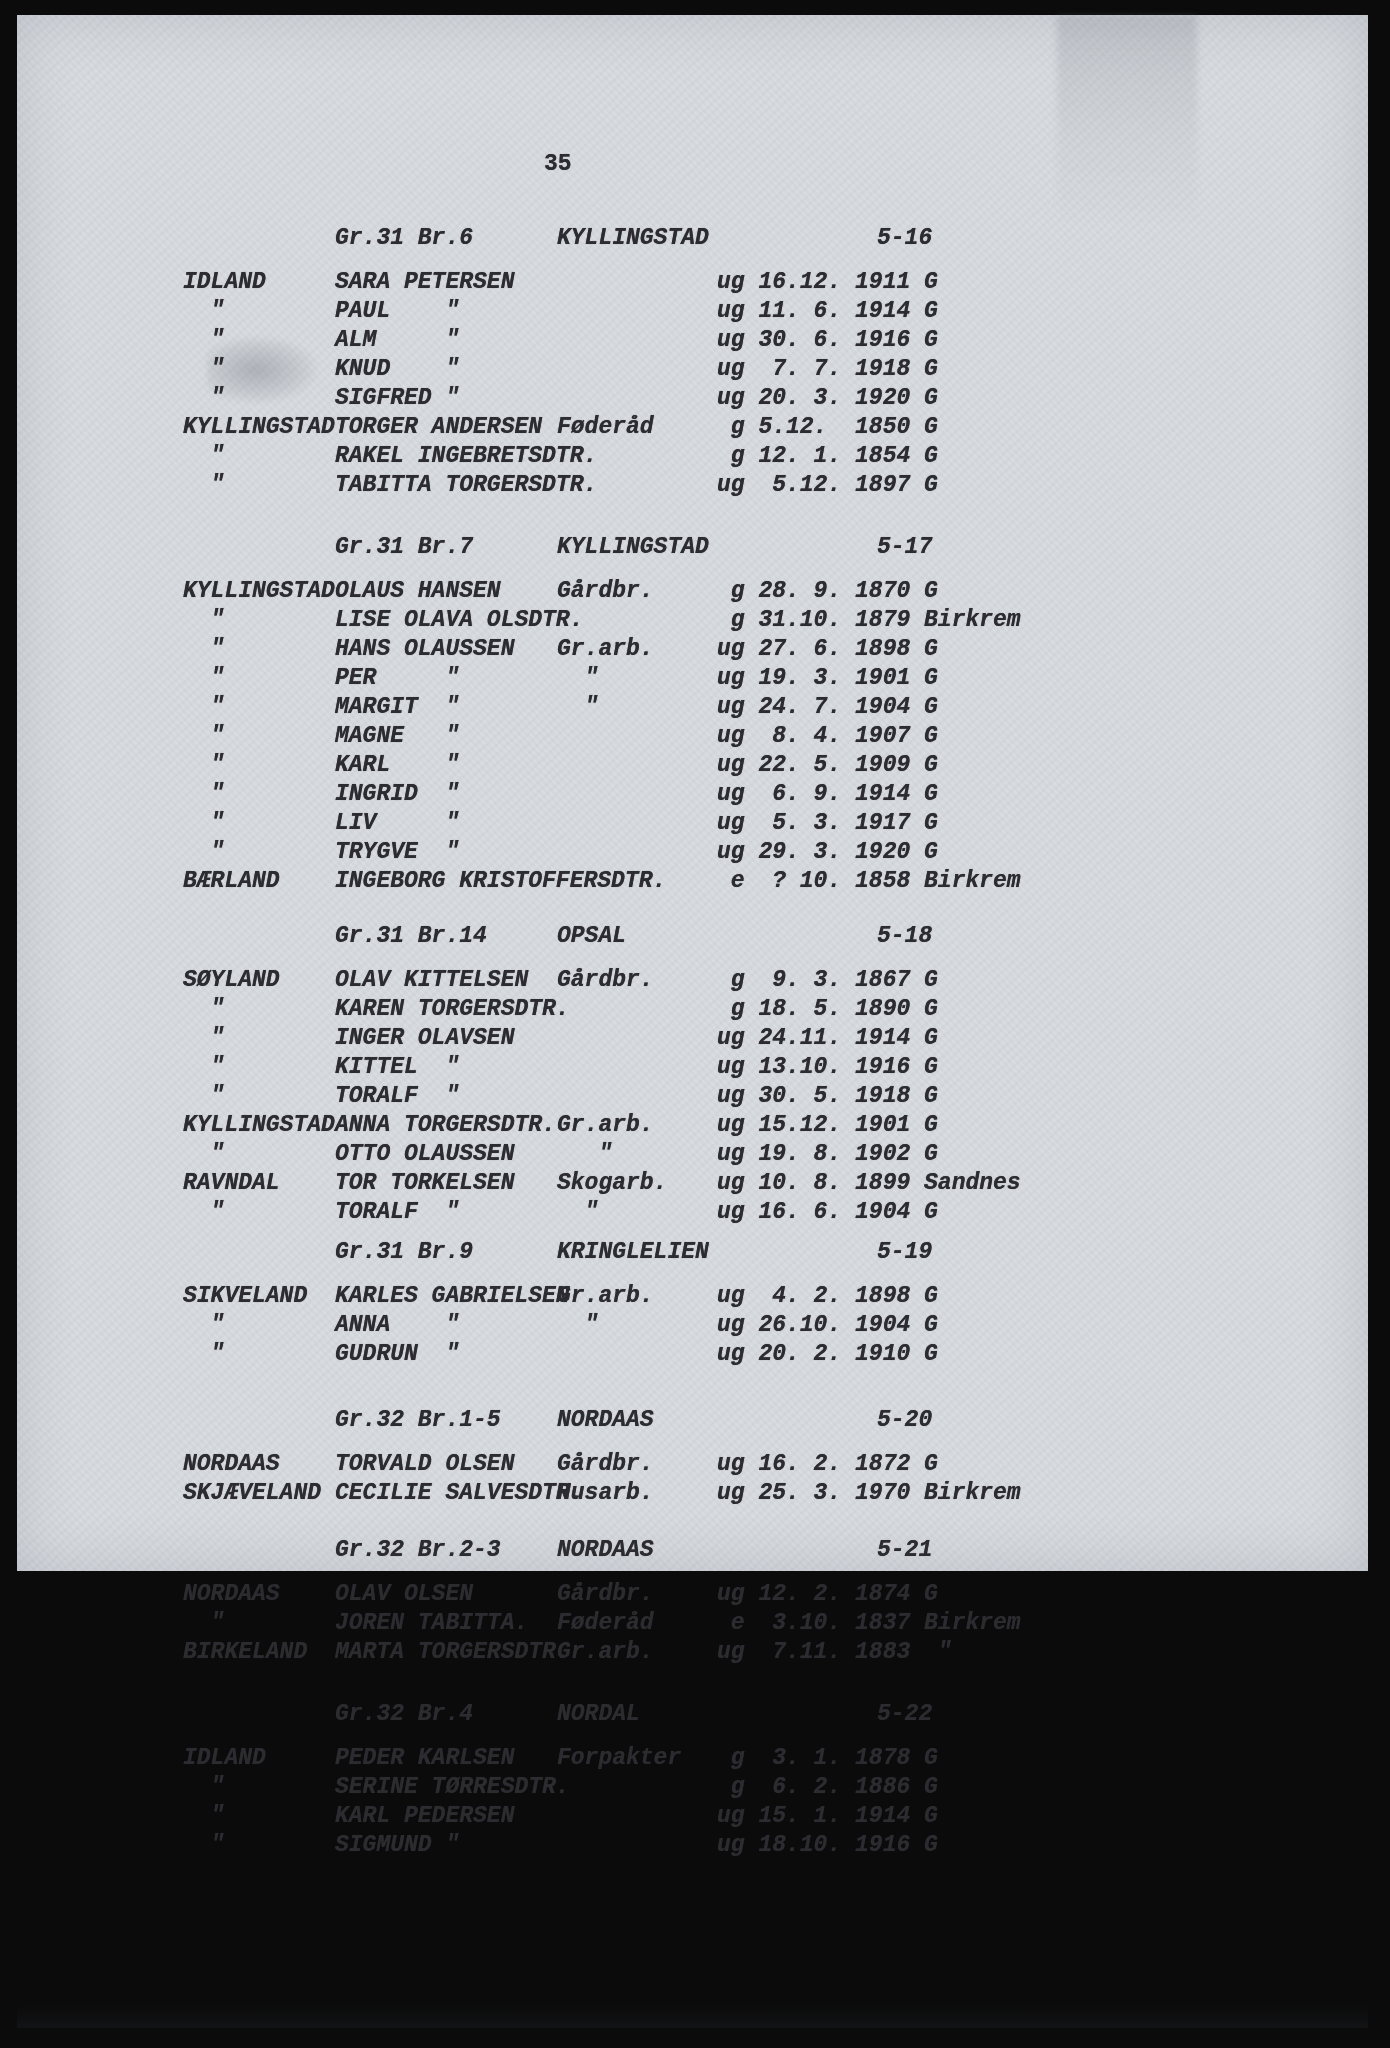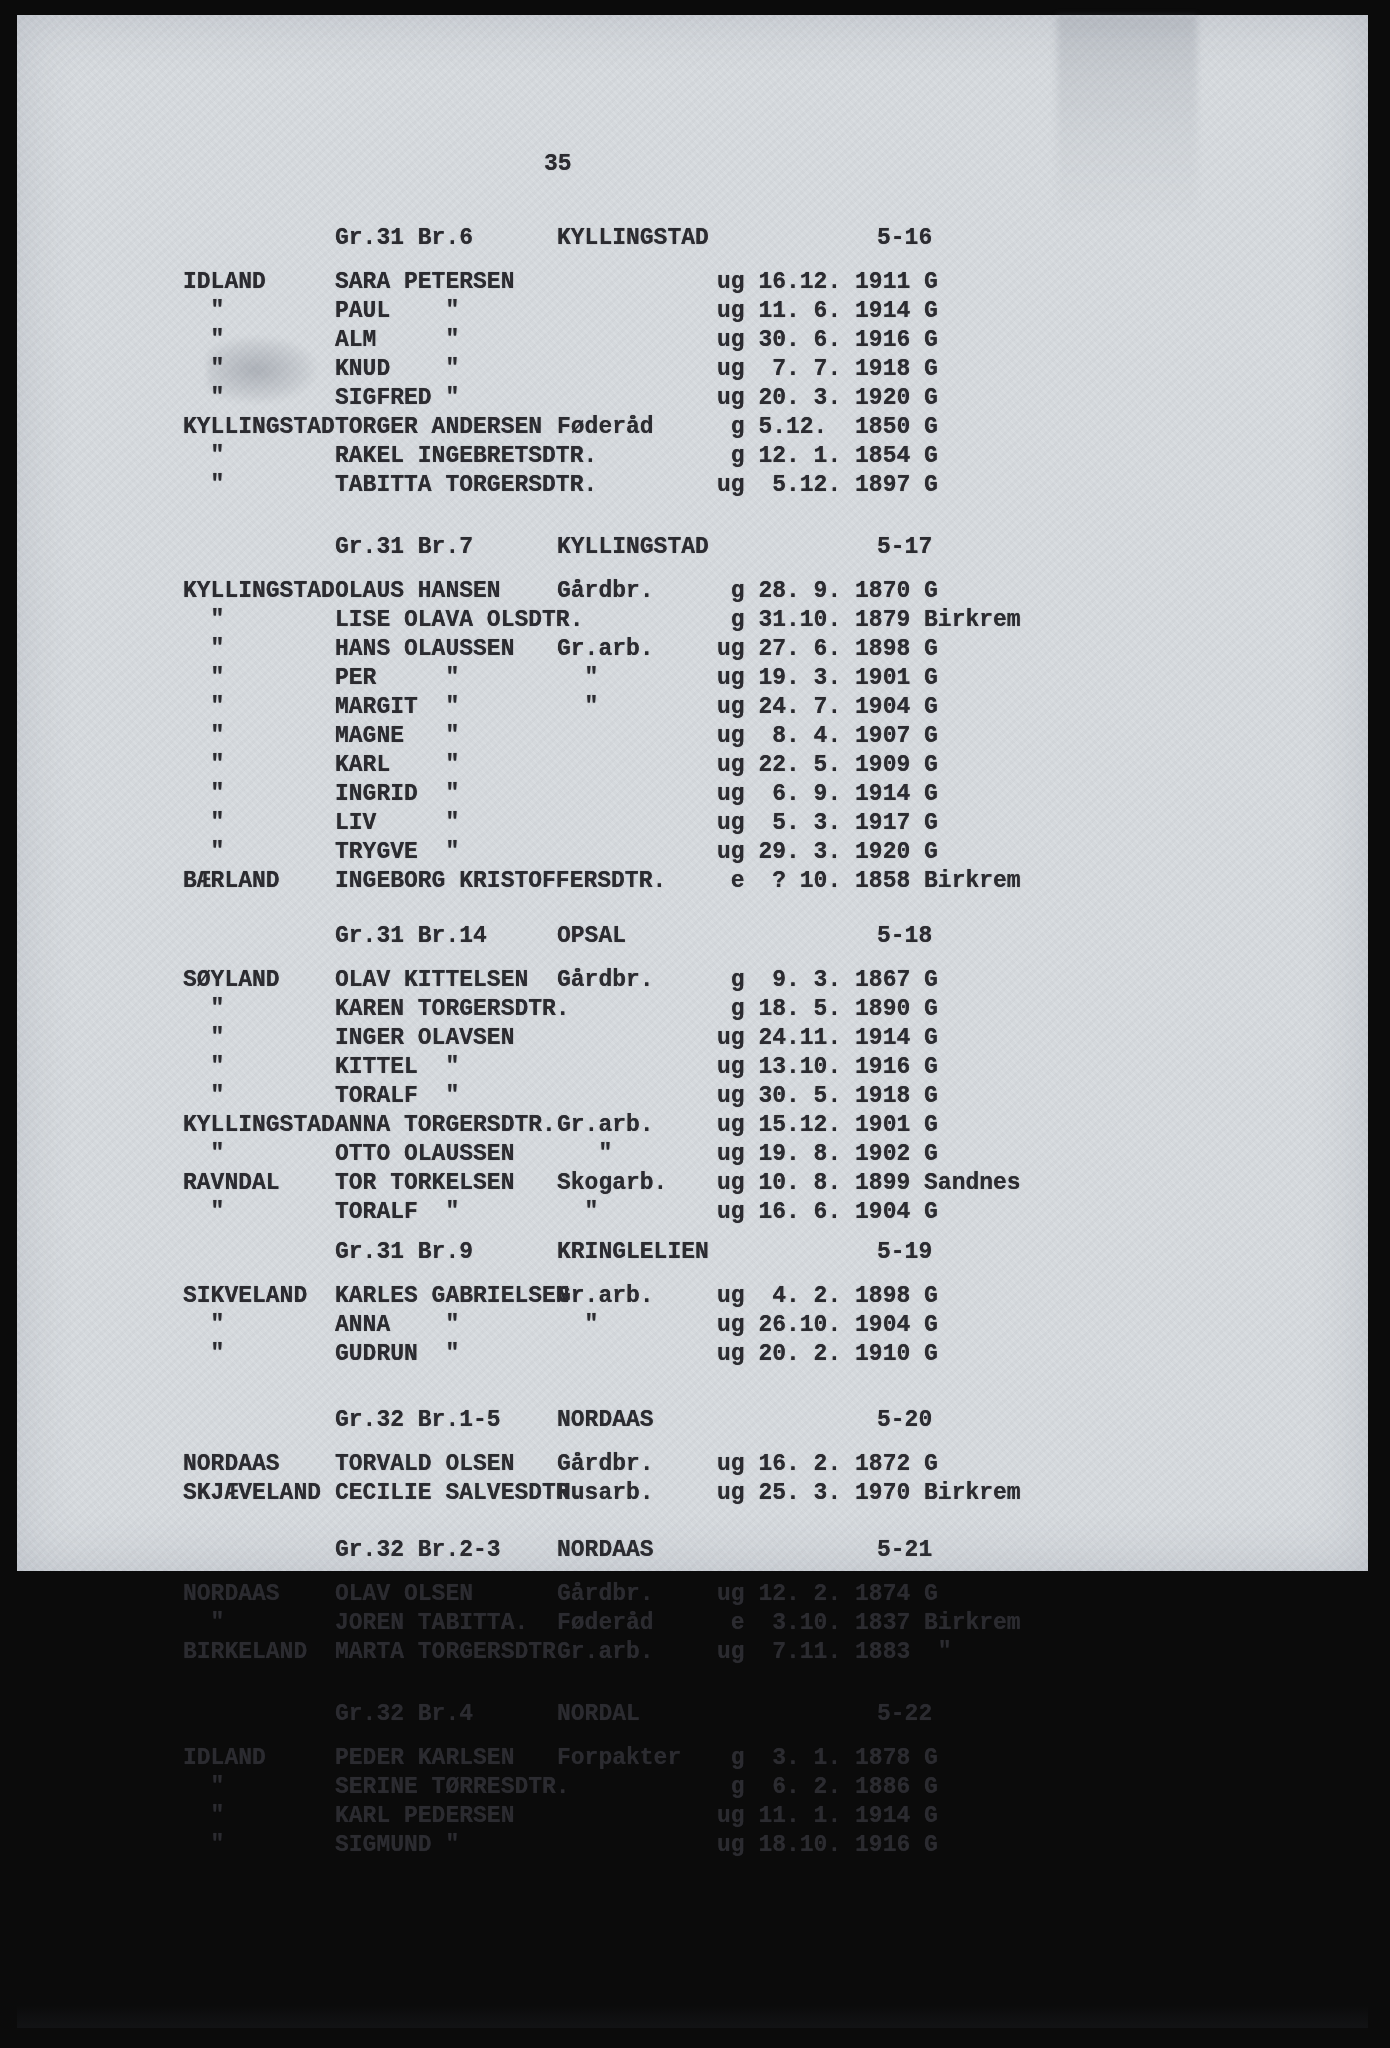--- a/index.html
+++ b/index.html
@@ -17,21 +17,21 @@
       repeating-linear-gradient(-43deg, rgba(120,128,140,0.035) 0 3px, rgba(255,255,255,0.03) 3px 7px);
     box-shadow:inset 0 0 55px rgba(70,80,100,0.18);
   }
   .page-number{
     position:absolute;left:527px;top:135px;
     font-size:23px;line-height:29px;font-weight:700;
     color:var(--ink,#2b2b30);text-shadow:0 0 0.7px rgba(43,43,48,0.85);
     white-space:pre;
   }
   .census-section{position:absolute;left:0;top:0;width:100%;}
-  .sec-head,.row{position:absolute;left:0;width:100%;height:29px;}
+  .sec-head,.row{position:absolute;left:0;width:100%;height:29px;font-style:italic;}
   .sec-head span,.row span{
     position:absolute;top:0;
     font-size:23px;line-height:29px;font-weight:700;
     color:var(--ink,#2b2b30);text-shadow:0 0 0.7px rgba(43,43,48,0.85);
     white-space:pre;
   }
   .h-grbr{left:318px;}
   .h-farm{left:540px;}
   .h-ref{left:860px;}
   .c-place{left:166px;}
@@ -388,21 +388,21 @@
     <span class="c-place">  "</span>
     <span class="c-name">SERINE TØRRESDTR.</span>
     <span class="c-occ"></span>
     <span class="c-right"> g  6. 2. 1886 G</span>
   </div>
 
   <div class="row" style="top: 102px;">
     <span class="c-place">  "</span>
     <span class="c-name">KARL PEDERSEN</span>
     <span class="c-occ"></span>
-    <span class="c-right">ug 11. 1. 1914 G</span>
+    <span class="c-right">ug 15. 1. 1914 G</span>
   </div>
 
   <div class="row" style="top: 131px;">
     <span class="c-place">  "</span>
     <span class="c-name">SIGMUND "</span>
     <span class="c-occ"></span>
     <span class="c-right">ug 18.10. 1916 G</span>
   </div>
 </div>
   </section>

